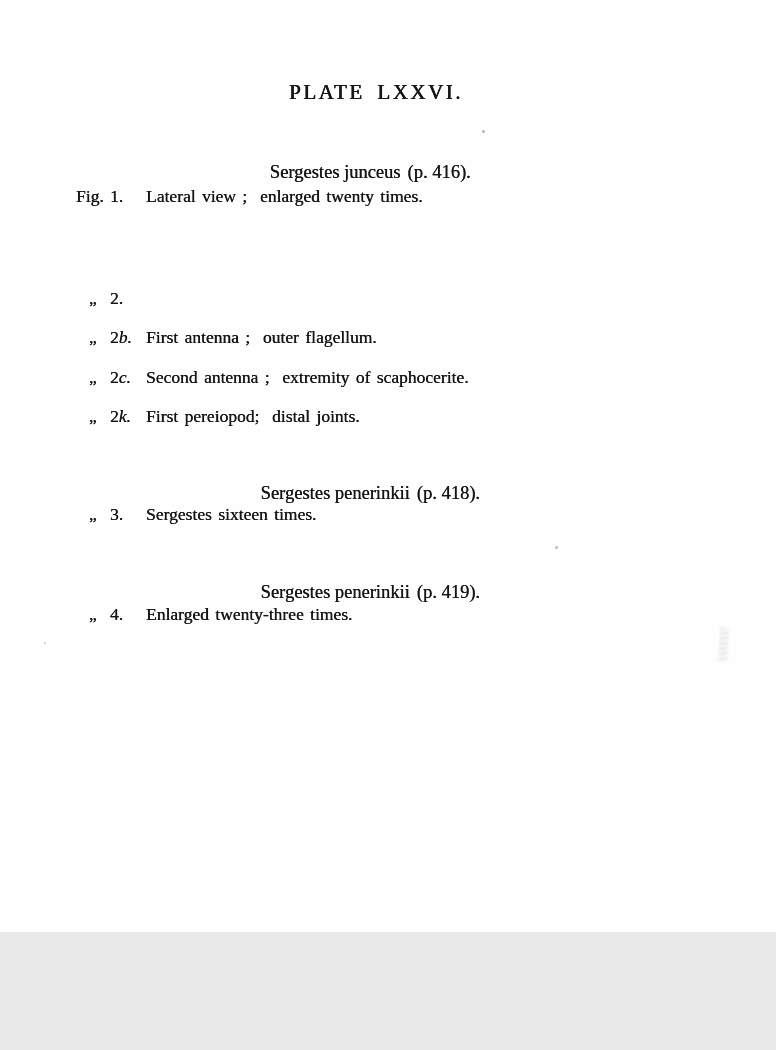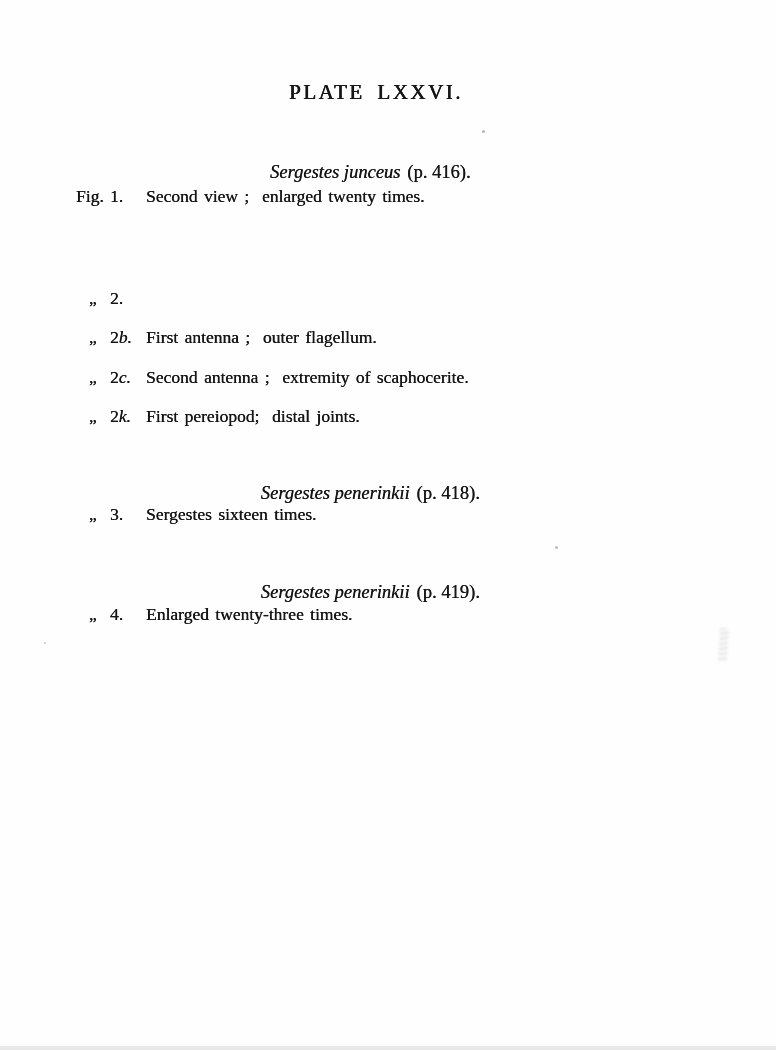--- a/index.html
+++ b/index.html
@@ -1,19 +1,19 @@
 <!DOCTYPE html>
 <html><head>
 <meta charset="utf-8">
 <style>
   html, body { margin: 0; padding: 0; background: #e8e8e8; }
   .page {
     position: relative;
     width: 776px;
-    height: 1046px;
+    height: 932px;
     margin: 0 auto;
     background: #fefefe;
     overflow: hidden;
     font-family: "Liberation Serif", serif;
     color: #161616;
   }
   .line { position: absolute; white-space: pre; }
   .plate-title {
     left: 76px; width: 600px;
     text-align: center;
@@ -21,21 +21,21 @@
     letter-spacing: 2.5px;
     word-spacing: 5px;
     text-shadow: 0.4px 0 0 currentColor, 0 0.3px 0 currentColor;
   }
   .heading {
     left: 76px; width: 570px;
     text-align: center;
     font-size: 18.5px;
     text-shadow: 0.3px 0 0 currentColor;
   }
-  .heading .species { font-style: italic; }
+  .heading .species { }
   .heading .pageref { margin-left: 7px; font-style: normal; }
   .entry {
     left: 76px;
     display: flex;
     font-size: 17.5px;
     word-spacing: 2px;
     text-shadow: 0.3px 0 0 currentColor;
   }
   .entry .prefix { width: 34px; flex: 0 0 34px; }
   .entry .prefix.ditto { padding-left: 13px; box-sizing: border-box; letter-spacing: -1px; }
@@ -63,21 +63,21 @@
 <div class="page">
 
   <div class="line plate-title" style="top:80px">PLATE LXXVI.</div>
 
   <div class="line heading" style="top:141px">
     <span class="species">Sergestes junceus</span><span class="pageref">(p. 416).</span>
   </div>
   <div class="line entry" style="top:186px">
     <span class="prefix">Fig.</span>
     <span class="num"><span>1.</span><span class="it"></span></span>
-    <span class="desc">Second view ;  enlarged twenty times.</span>
+    <span class="desc">Lateral view ;  enlarged twenty times.</span>
   </div>
 
   <div class="line entry" style="top:288px">
     <span class="prefix ditto">,,</span>
     <span class="num"><span>2.</span><span class="it"></span></span>
   </div>
   <div class="line entry" style="top:327px">
     <span class="prefix ditto">,,</span>
     <span class="num"><span>2</span><span class="it">b.</span></span>
     <span class="desc">First antenna ;  outer flagellum.</span>

